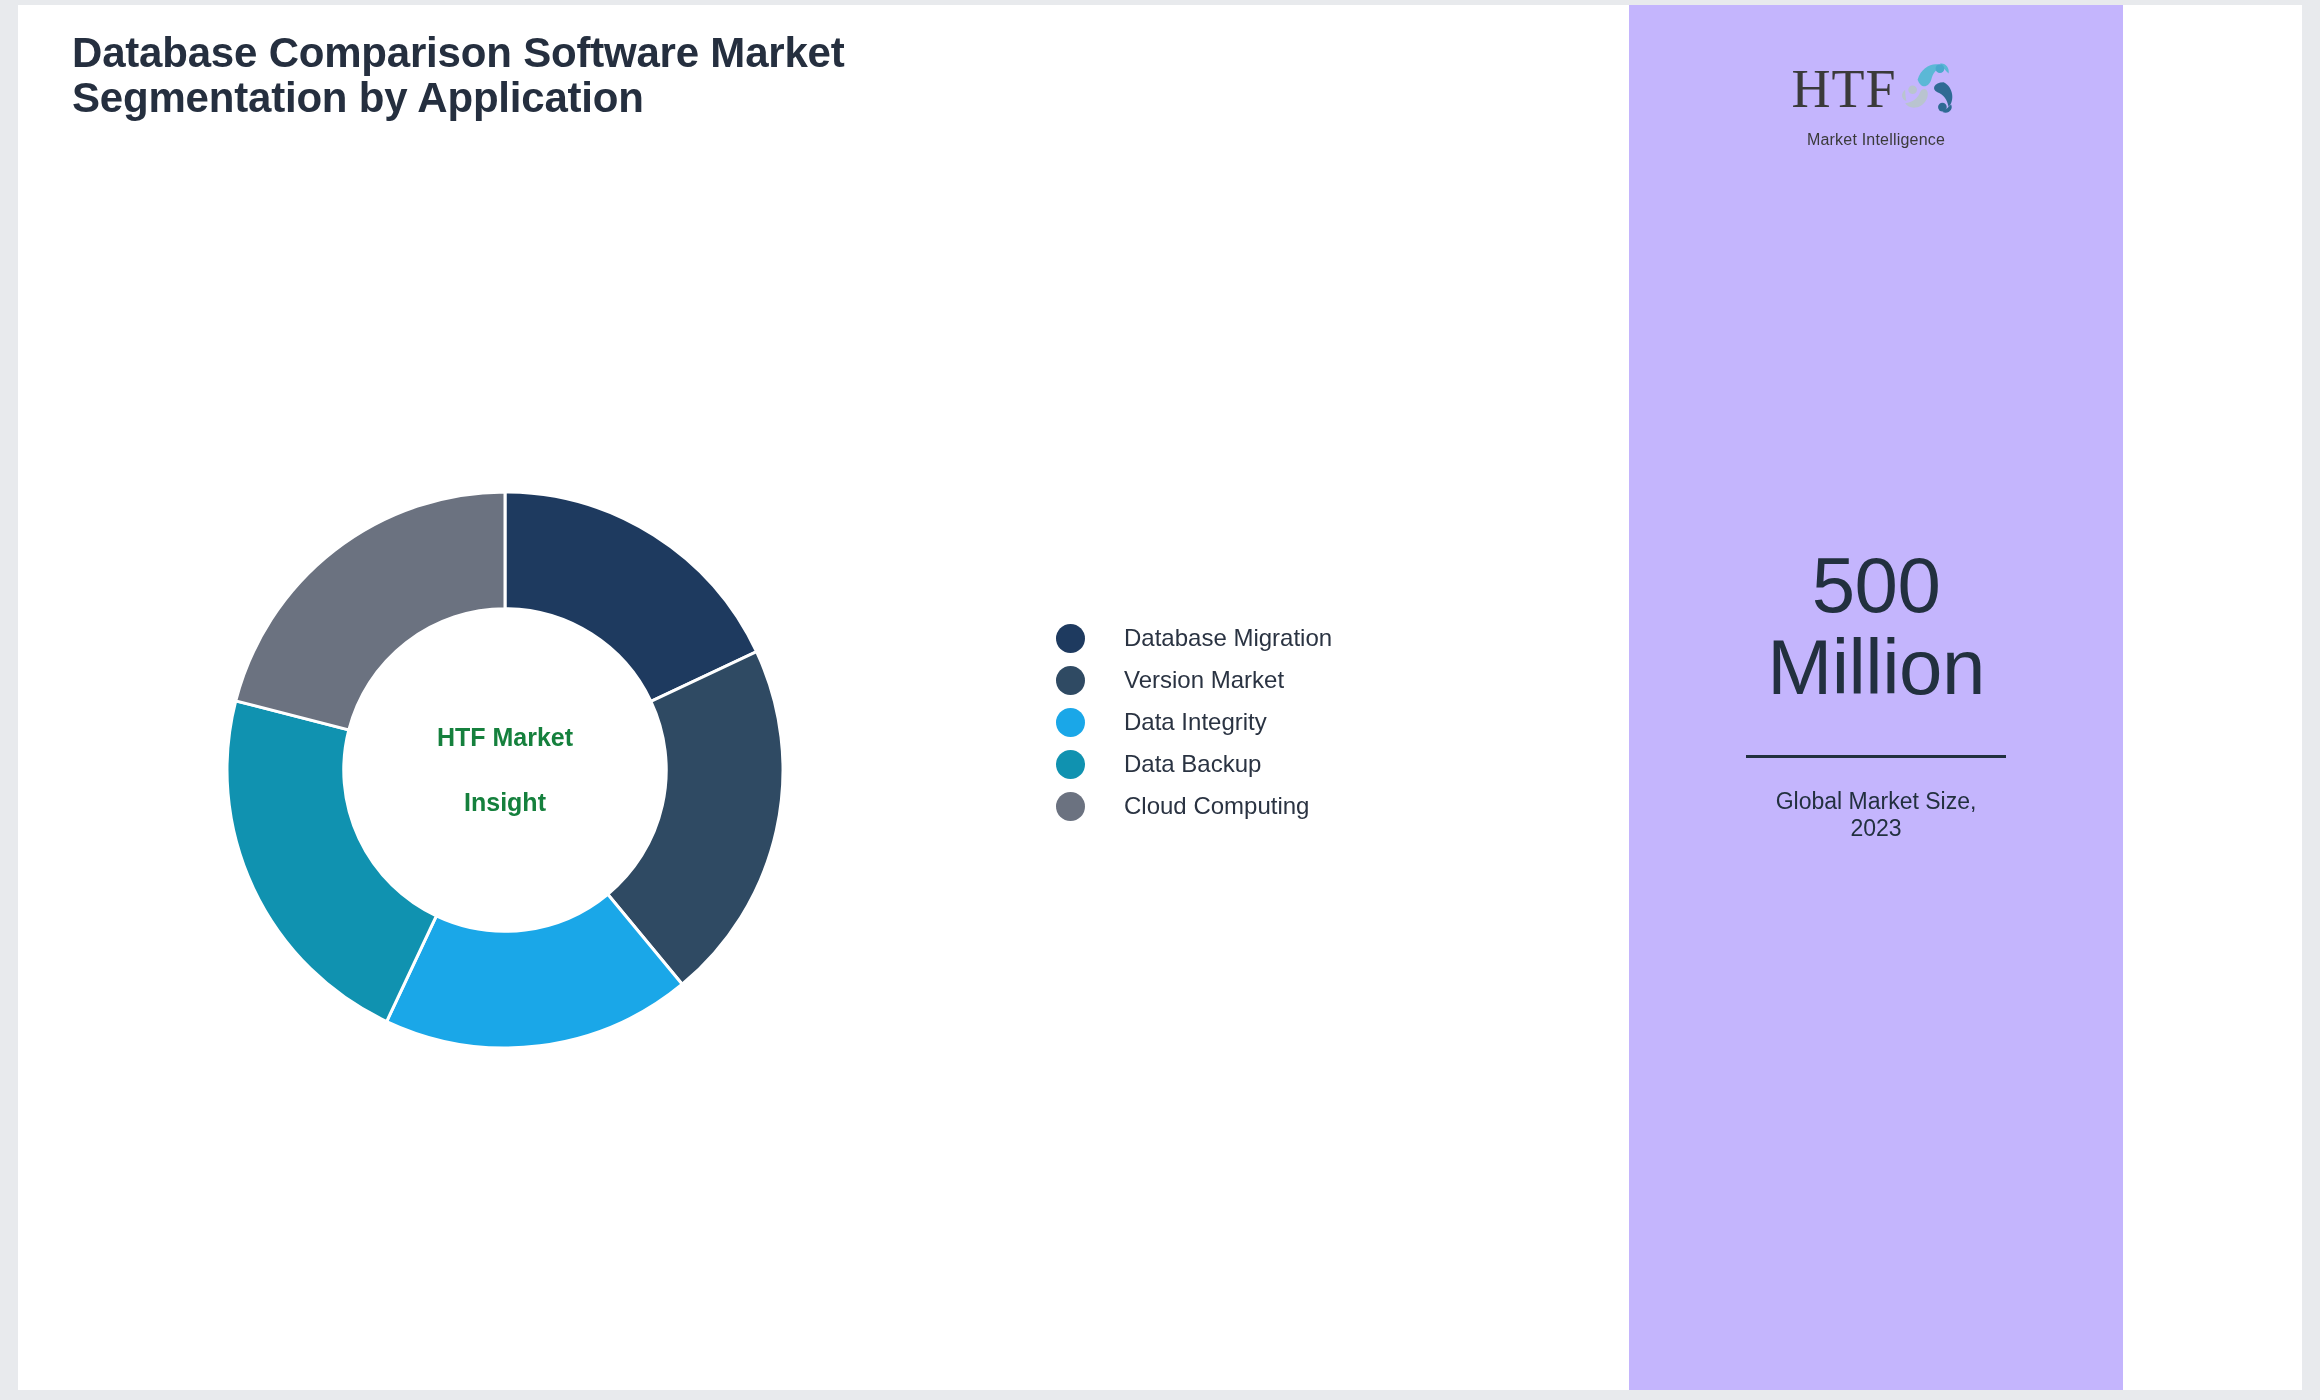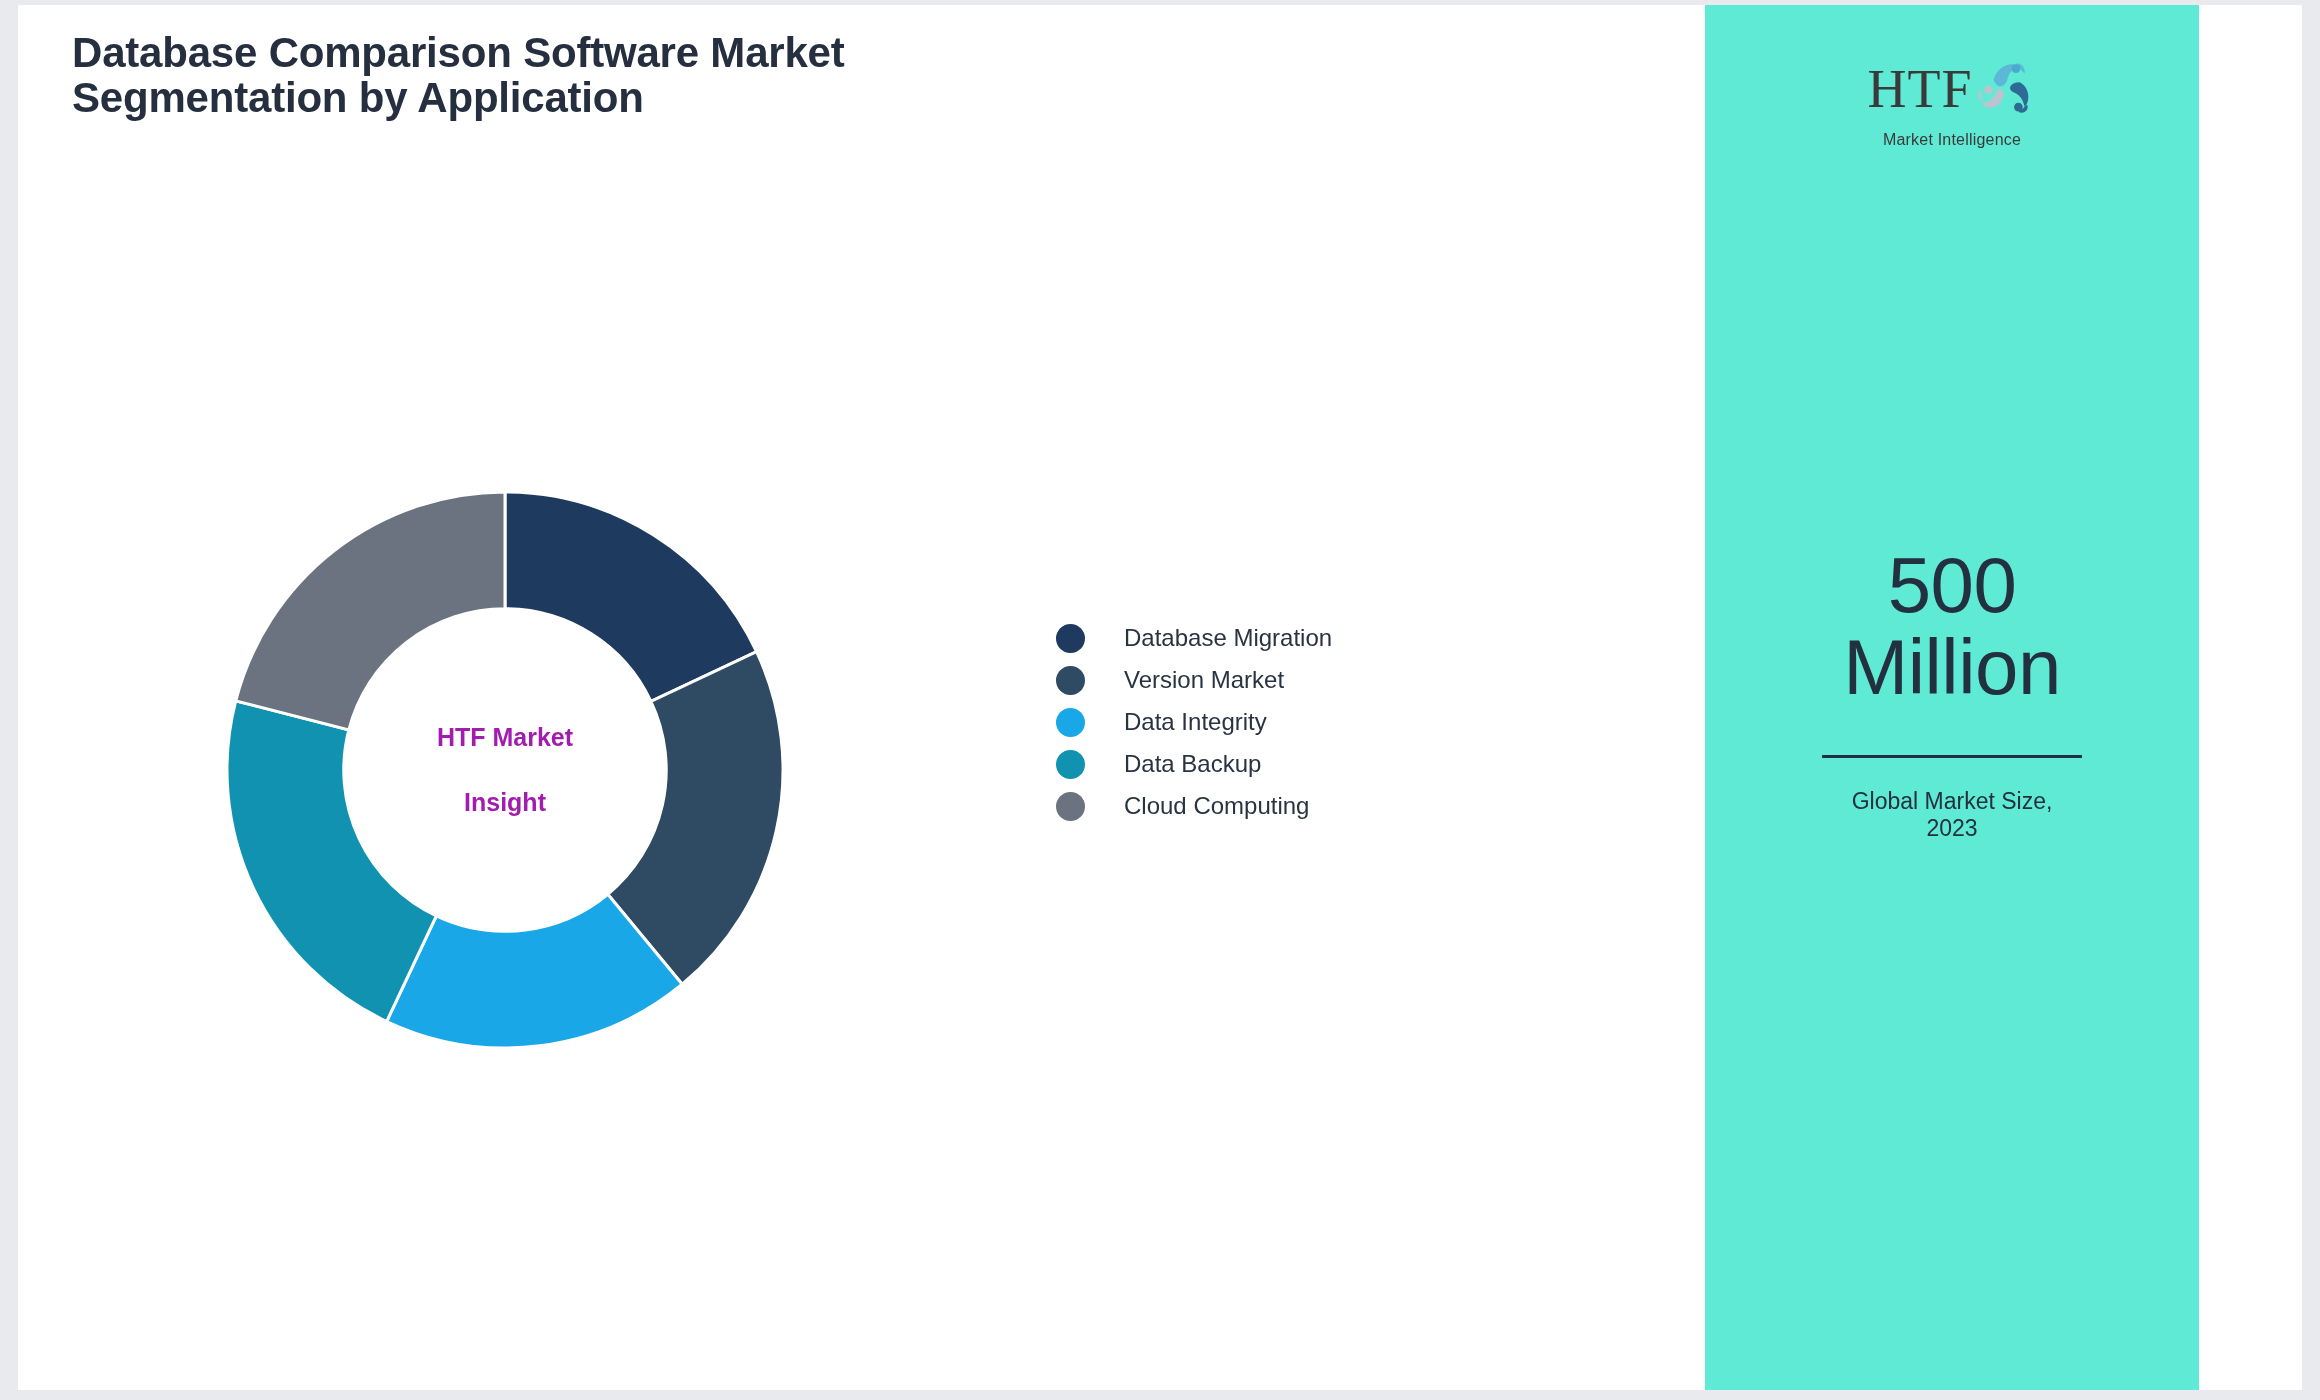--- a/index.html
+++ b/index.html
@@ -45,21 +45,21 @@
   .donut-center-label{
     position:absolute;left:0;top:0;width:566px;height:566px;
     display:flex;align-items:center;justify-content:center;
     pointer-events:none;
   }
   .donut-center-label span{
     display:block;
     text-align:center;
     font-size:25px;
     font-weight:bold;
-    color:#a21caf;
+    color:#15803d;
     line-height:1.3;
     width:210px;
   }
 
   
   .legend{
     position:absolute;left:1022px;top:612px;
   }
   .legend-row{
     display:flex;align-items:center;
@@ -72,23 +72,23 @@
   }
   .legend-label{
     margin-left:39px;
     font-size:24px;
     color:#2a3342;
     white-space:nowrap;
   }
 
   
   .right-panel{
-    position:absolute;left:1687px;top:0;
+    position:absolute;left:1611px;top:0;
     width:494px;height:1385px;
-    background:#5eead4;
+    background:#c4b5fd;
   }
   .logo{
     position:absolute;left:50%;top:52px;
     transform:translateX(-50%);
     width:250px;
     text-align:center;
   }
   .logo-top{
     display:flex;align-items:center;justify-content:center;
     height:64px;

